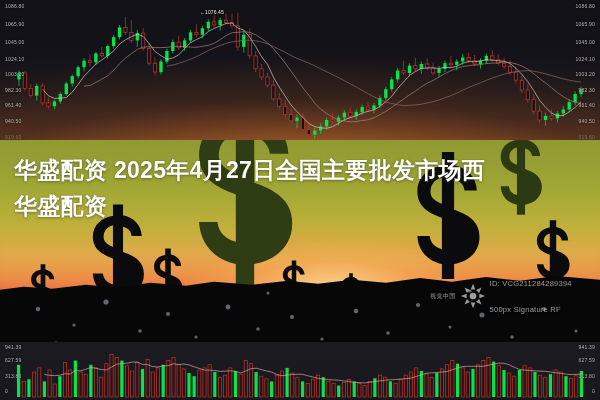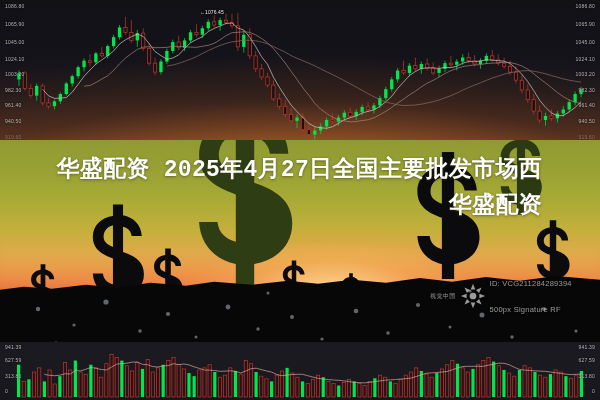--- a/index.html
+++ b/index.html
@@ -76,21 +76,21 @@
   }
   
   #photo .bokeh{position:absolute;left:0;bottom:0;width:100%;height:50%;}
 
   .dollars{position:absolute;inset:0;}
   .dollars svg{position:absolute;display:block;}
 
   
   #title-wrap{
     position:absolute;left:0;top:152px;width:556px;
-    text-align:right;padding:0 14px;box-sizing:border-box;font-family:Liberation Mono, monospace;
+    text-align:left;padding:0 14px;box-sizing:border-box;
   }
   #title-wrap .line{
     font-size:23px;font-weight:700;color:#ffffff;line-height:36px;
     letter-spacing:.3px;
     text-shadow:0 1px 3px rgba(60,60,20,.55), 0 0 1px rgba(0,0,0,.35);
   }
 
   
   #watermark{
     position:absolute;left:430px;top:279px;width:166px;height:34px;

